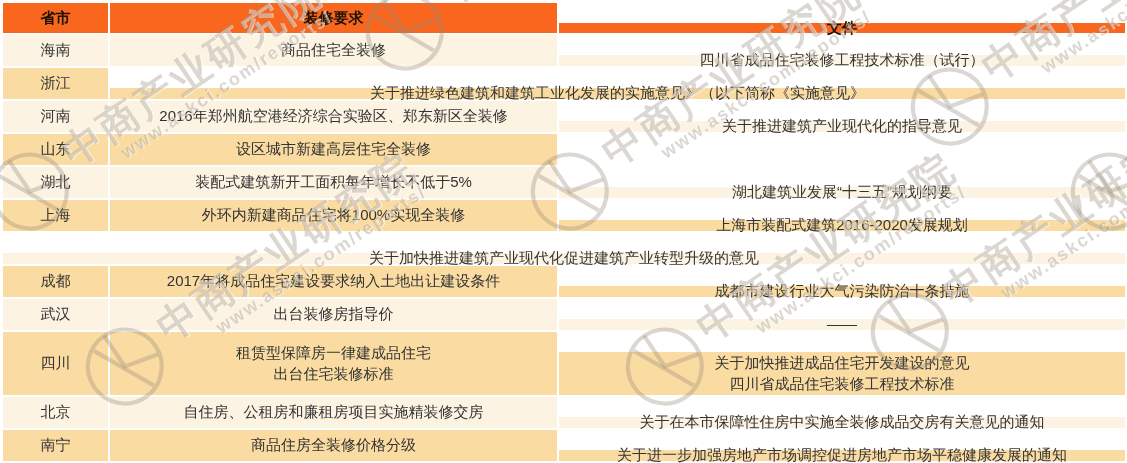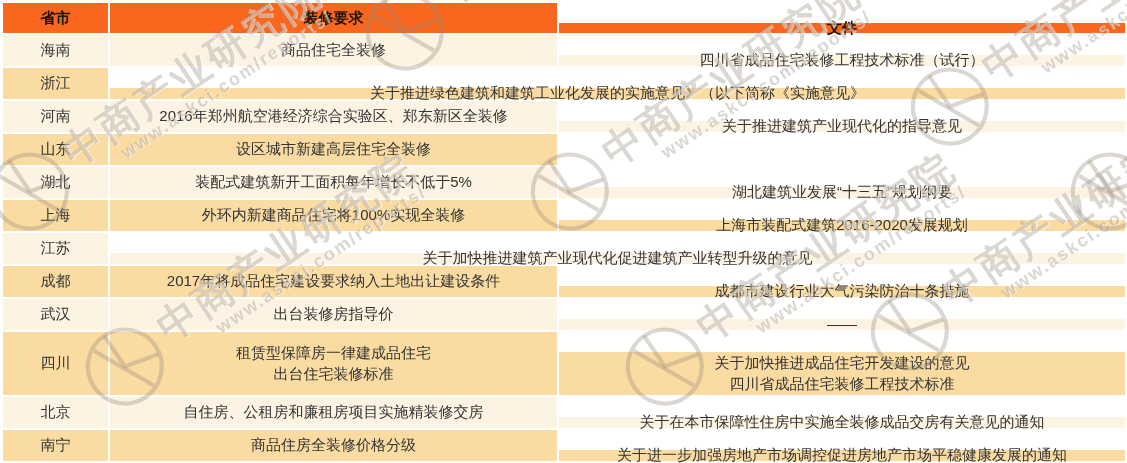--- a/index.html
+++ b/index.html
@@ -79,21 +79,20 @@
           <div class="cell c2">设区城市新建高层住宅全装修</div>
         </div><div class="row light">
           <div class="cell c1">湖北</div>
           <div class="cell c2">装配式建筑新开工面积每年增长不低于5%</div>
           <div class="cell c3">湖北建筑业发展“十三五”规划纲要</div>
         </div><div class="row dark">
           <div class="cell c1">上海</div>
           <div class="cell c2">外环内新建商品住宅将100%实现全装修</div>
           <div class="cell c3">上海市装配式建筑2016-2020发展规划</div>
         </div><div class="row light">
-          <div class="cell c1">江苏</div>
           <div class="cell c3">关于加快推进建筑产业现代化促进建筑产业转型升级的意见</div>
         </div><div class="row dark">
           <div class="cell c1">成都</div>
           <div class="cell c2">2017年将成品住宅建设要求纳入土地出让建设条件</div>
           <div class="cell c3">成都市建设行业大气污染防治十条措施</div>
         </div><div class="row light">
           <div class="cell c1">武汉</div>
           <div class="cell c2">出台装修房指导价</div>
           <div class="cell c3">——</div>
         </div><div class="row dark tall">

